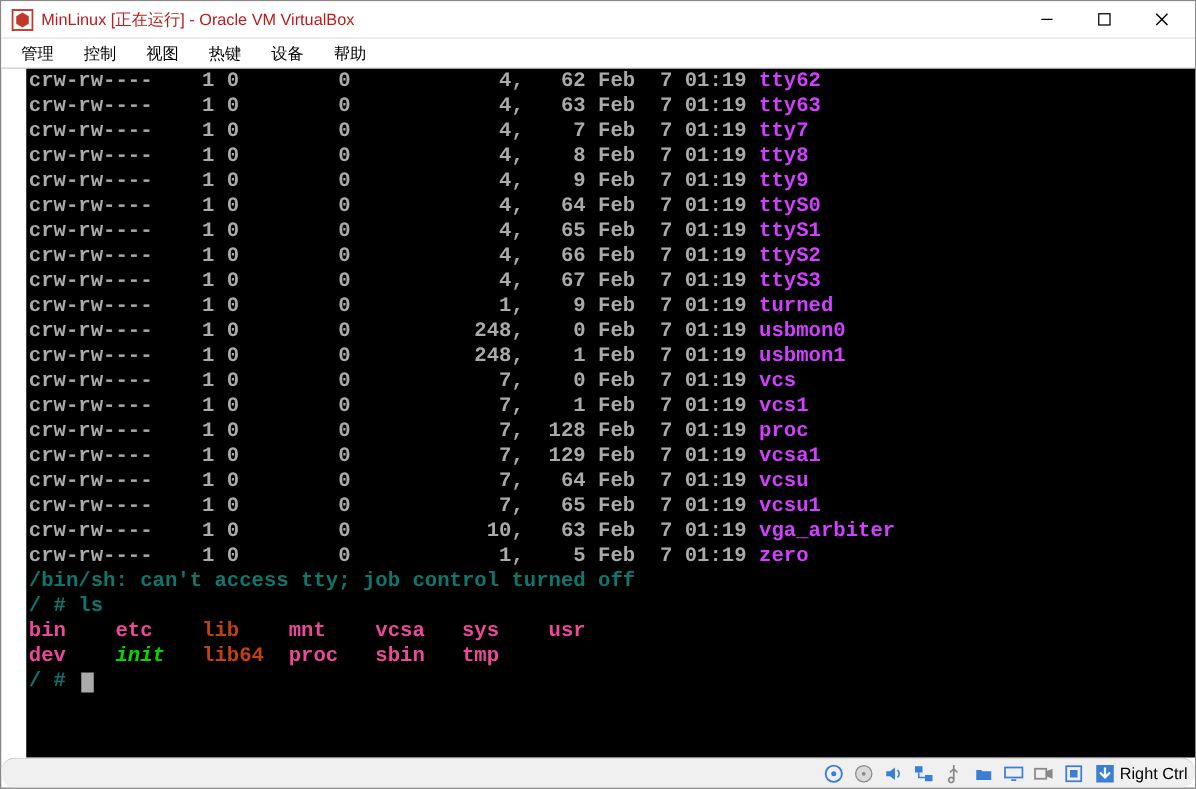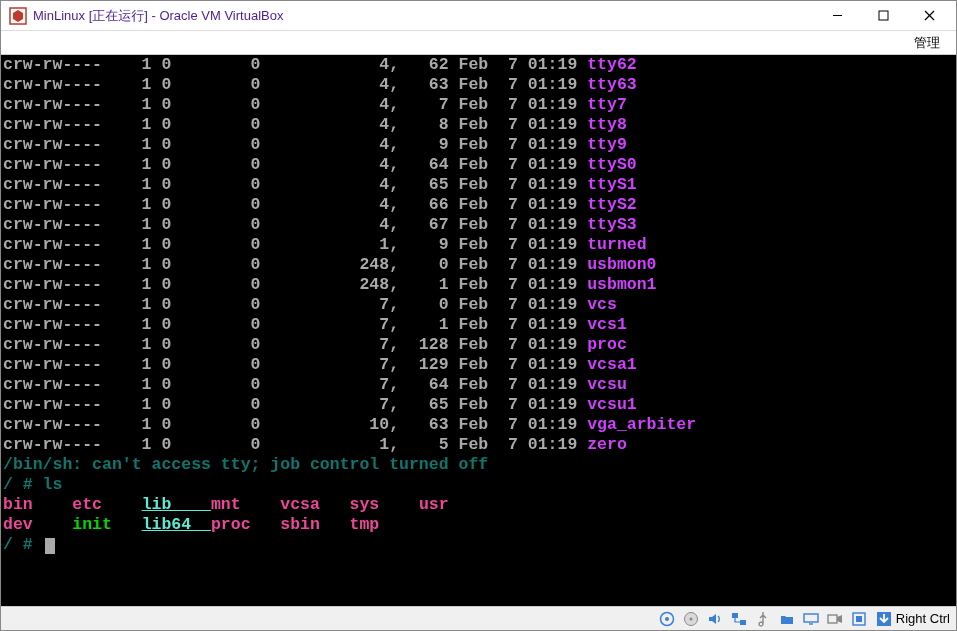--- a/index.html
+++ b/index.html
@@ -3,44 +3,44 @@
 <meta charset="utf-8">
 <style>
   * { margin:0; padding:0; box-sizing:border-box; }
   body { font-family:"Microsoft YaHei","Segoe UI",Tahoma,sans-serif; font-size:13px;
          background:#fff; width:957px; height:631px; overflow:hidden;
          border:1px solid #888; display:flex; flex-direction:column; }
   
   .titlebar { height:30px; background:#fff; display:flex; align-items:center;
               padding:0 4px; border-bottom:1px solid #ddd; }
   .titlebar .app-icon { width:18px; height:18px; margin:0 6px 0 4px; }
-  .titlebar .title { flex:0 0 auto; color:#4c1d95; font-size:13px; }
+  .titlebar .title { flex:0 0 auto; color:#b91c1c; font-size:13px; }
   .titlebar .spacer { flex:1; }
   .winbtn { width:46px; height:30px; display:flex; align-items:center;
             justify-content:center; cursor:pointer; }
   .winbtn svg { width:11px; height:11px; }
   
-  .menubar { height:24px; background:#fff; display:flex; align-items:flex-end;
-             padding:0 4px; border-bottom:1px solid #ccc;flex-direction:column; }
+  .menubar { height:24px; background:#fff; display:flex; align-items:flex-start;
+             padding:0 4px; border-bottom:1px solid #ccc; }
   .menuitem { padding:3px 12px; cursor:pointer; font-size:13px; }
   
   .terminal { flex:1; background:#000; color:#aaa; padding:0 2px;
               font-family:"Courier New",monospace; font-size:16.5px; line-height:20px;
-              white-space:pre; overflow:hidden; font-weight:bold; }
+              white-space:pre; overflow:hidden; font-weight:bold;margin-left:20px; }
   .fn { color:#d13fff; }   
   .sh { color:#0f766e; }      
   .dir { color:#ec4899; }  
-  .exe { color:#00d800; }  
-  .tl  { color:#5eead4;text-decoration:underline; }  
+  .exe { color:#00d800;font-style:italic; }  
+  .tl  { color:#c2410c; }  
   .cursor { display:inline-block; width:10px; height:16px; background:#aaa;
             vertical-align:text-bottom; margin-left:2px; }
   
   .status { height:24px; background:#f0f0f0; border-top:1px solid #ccc;
             display:flex; align-items:center; justify-content:flex-end;
-            padding:0 6px; gap:6px; font-size:13px; }
+            padding:0 6px; gap:6px; font-size:13px;border-radius:11px; }
   .sicon { width:18px; height:18px; display:flex; align-items:center;
            justify-content:center; cursor:pointer; }
   .sicon svg { width:16px; height:16px; display:block; }
   .kbdhint { display:flex; align-items:center; gap:4px; margin-left:2px; }
   .kbdhint .arrow { width:16px; height:16px; }
 </style>
 </head>
 <body>
 
 <div class="titlebar">

